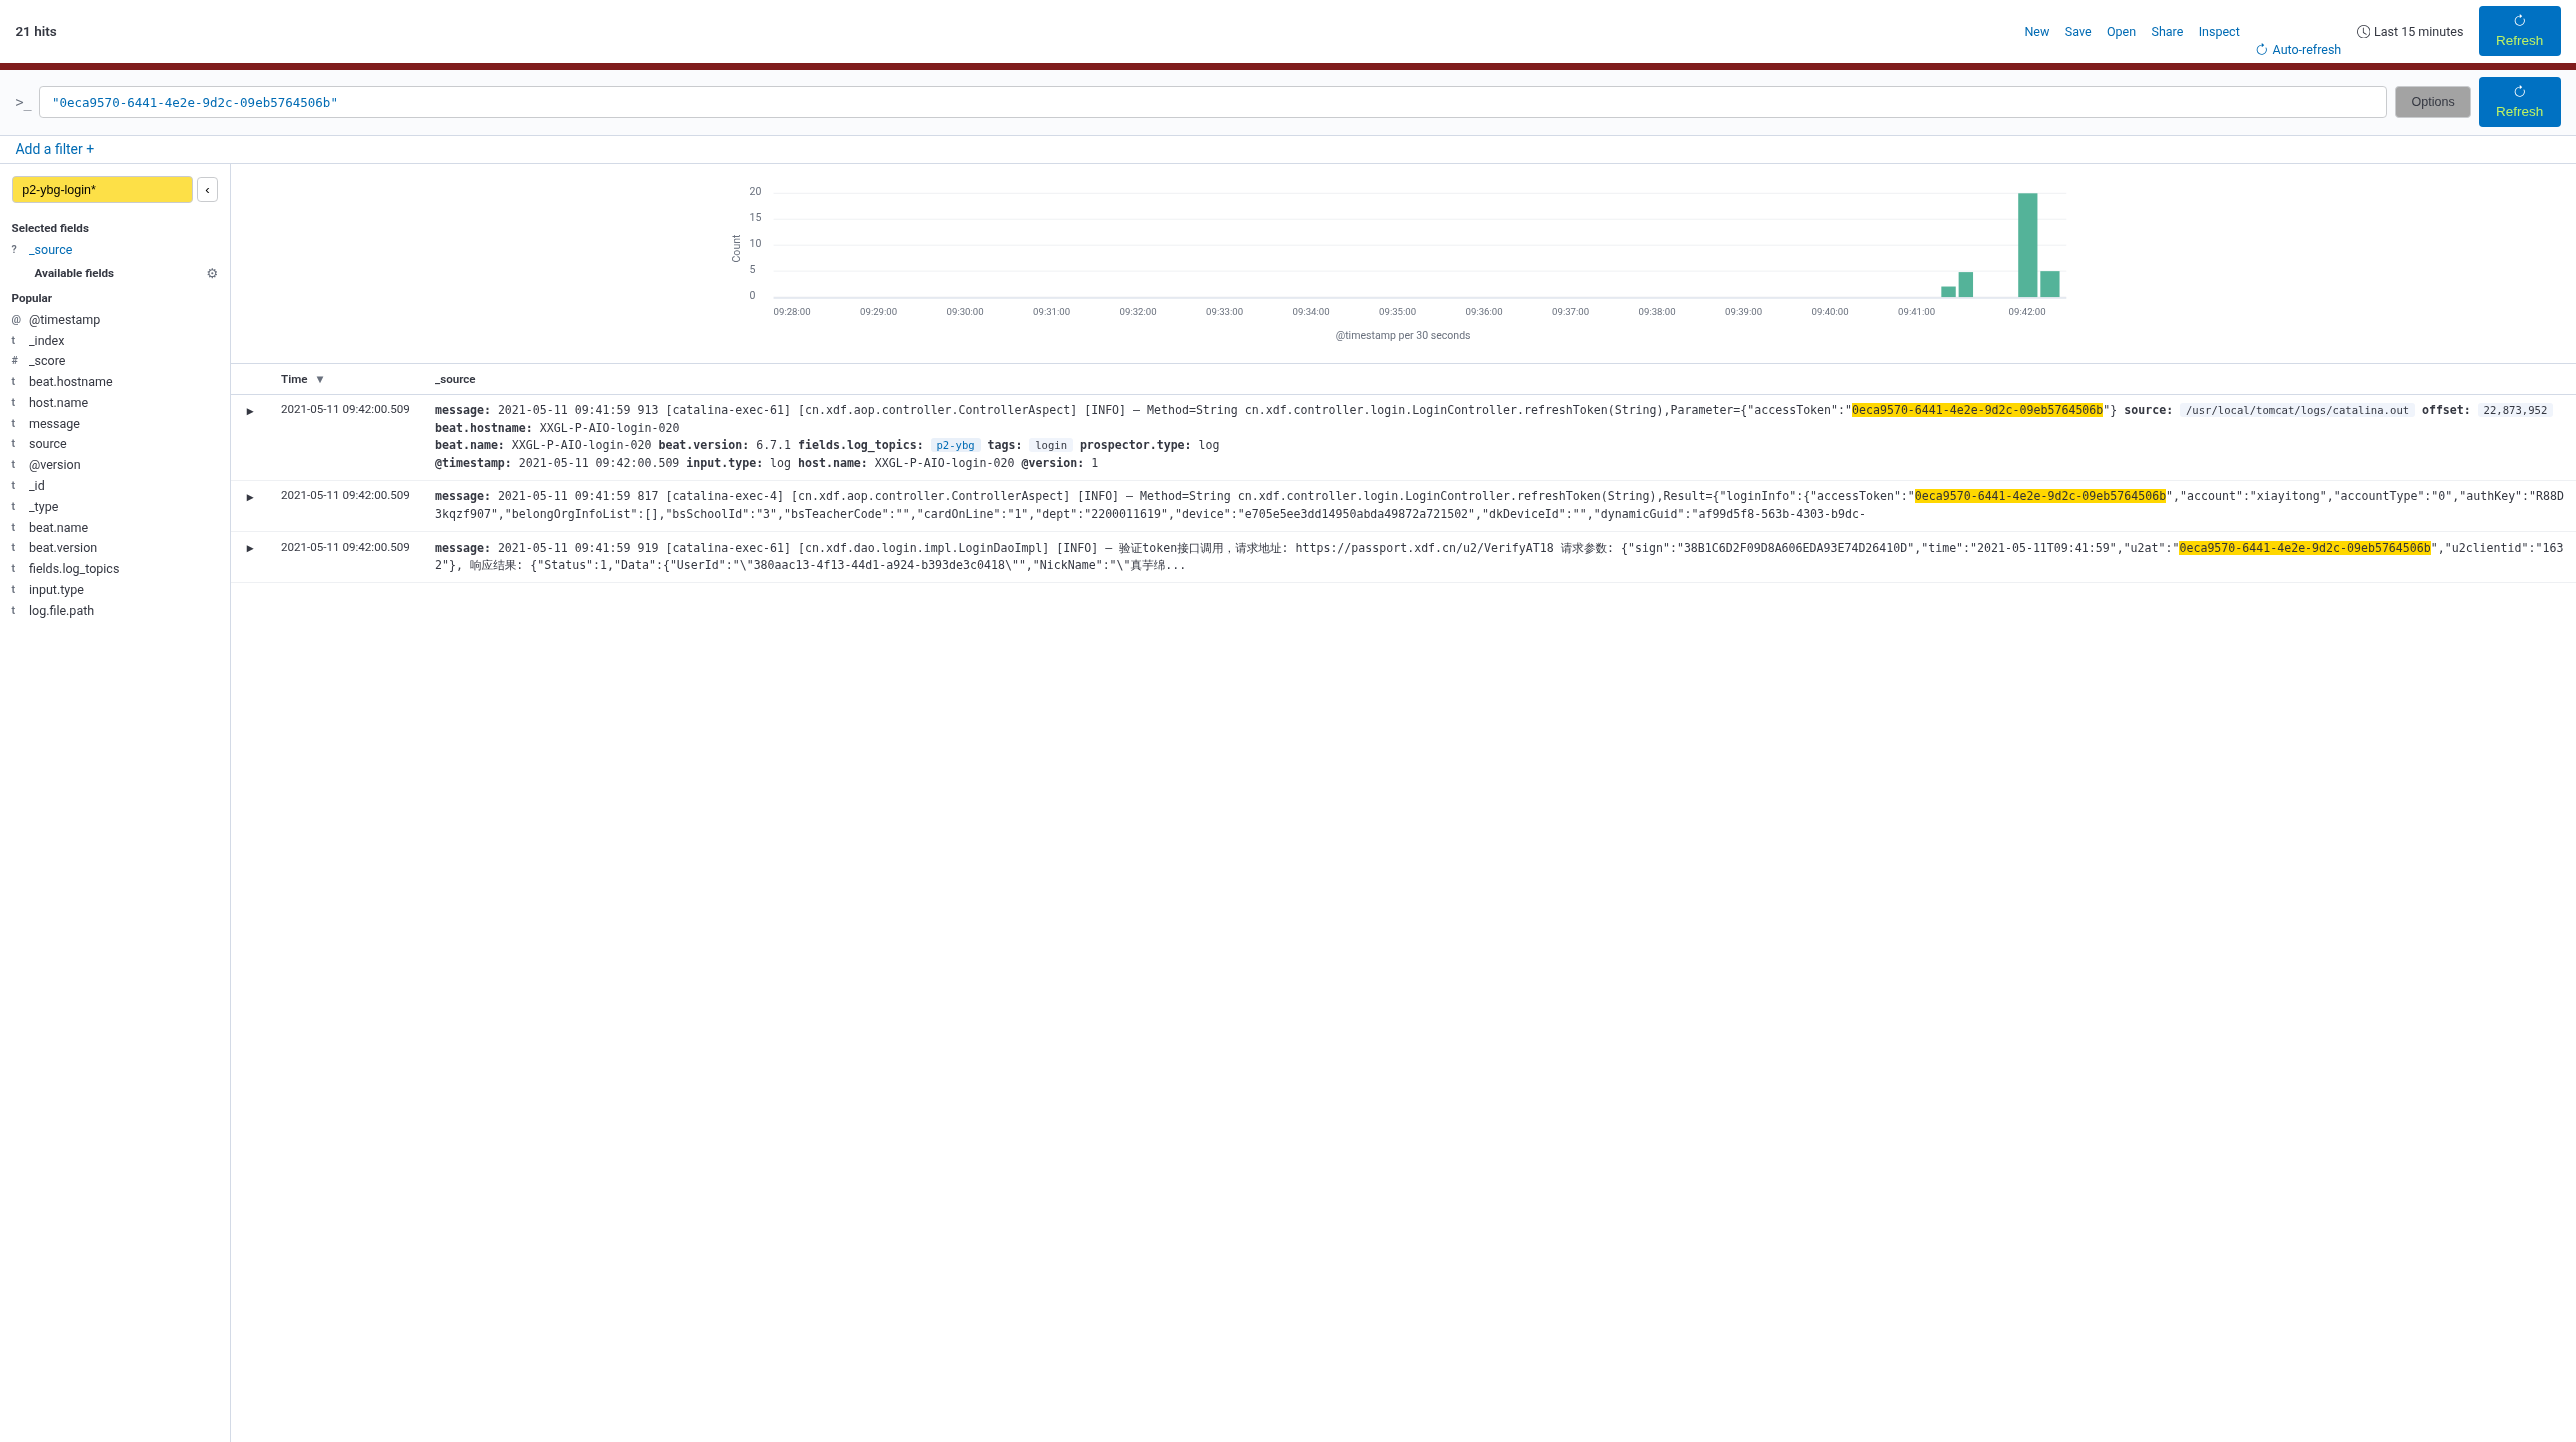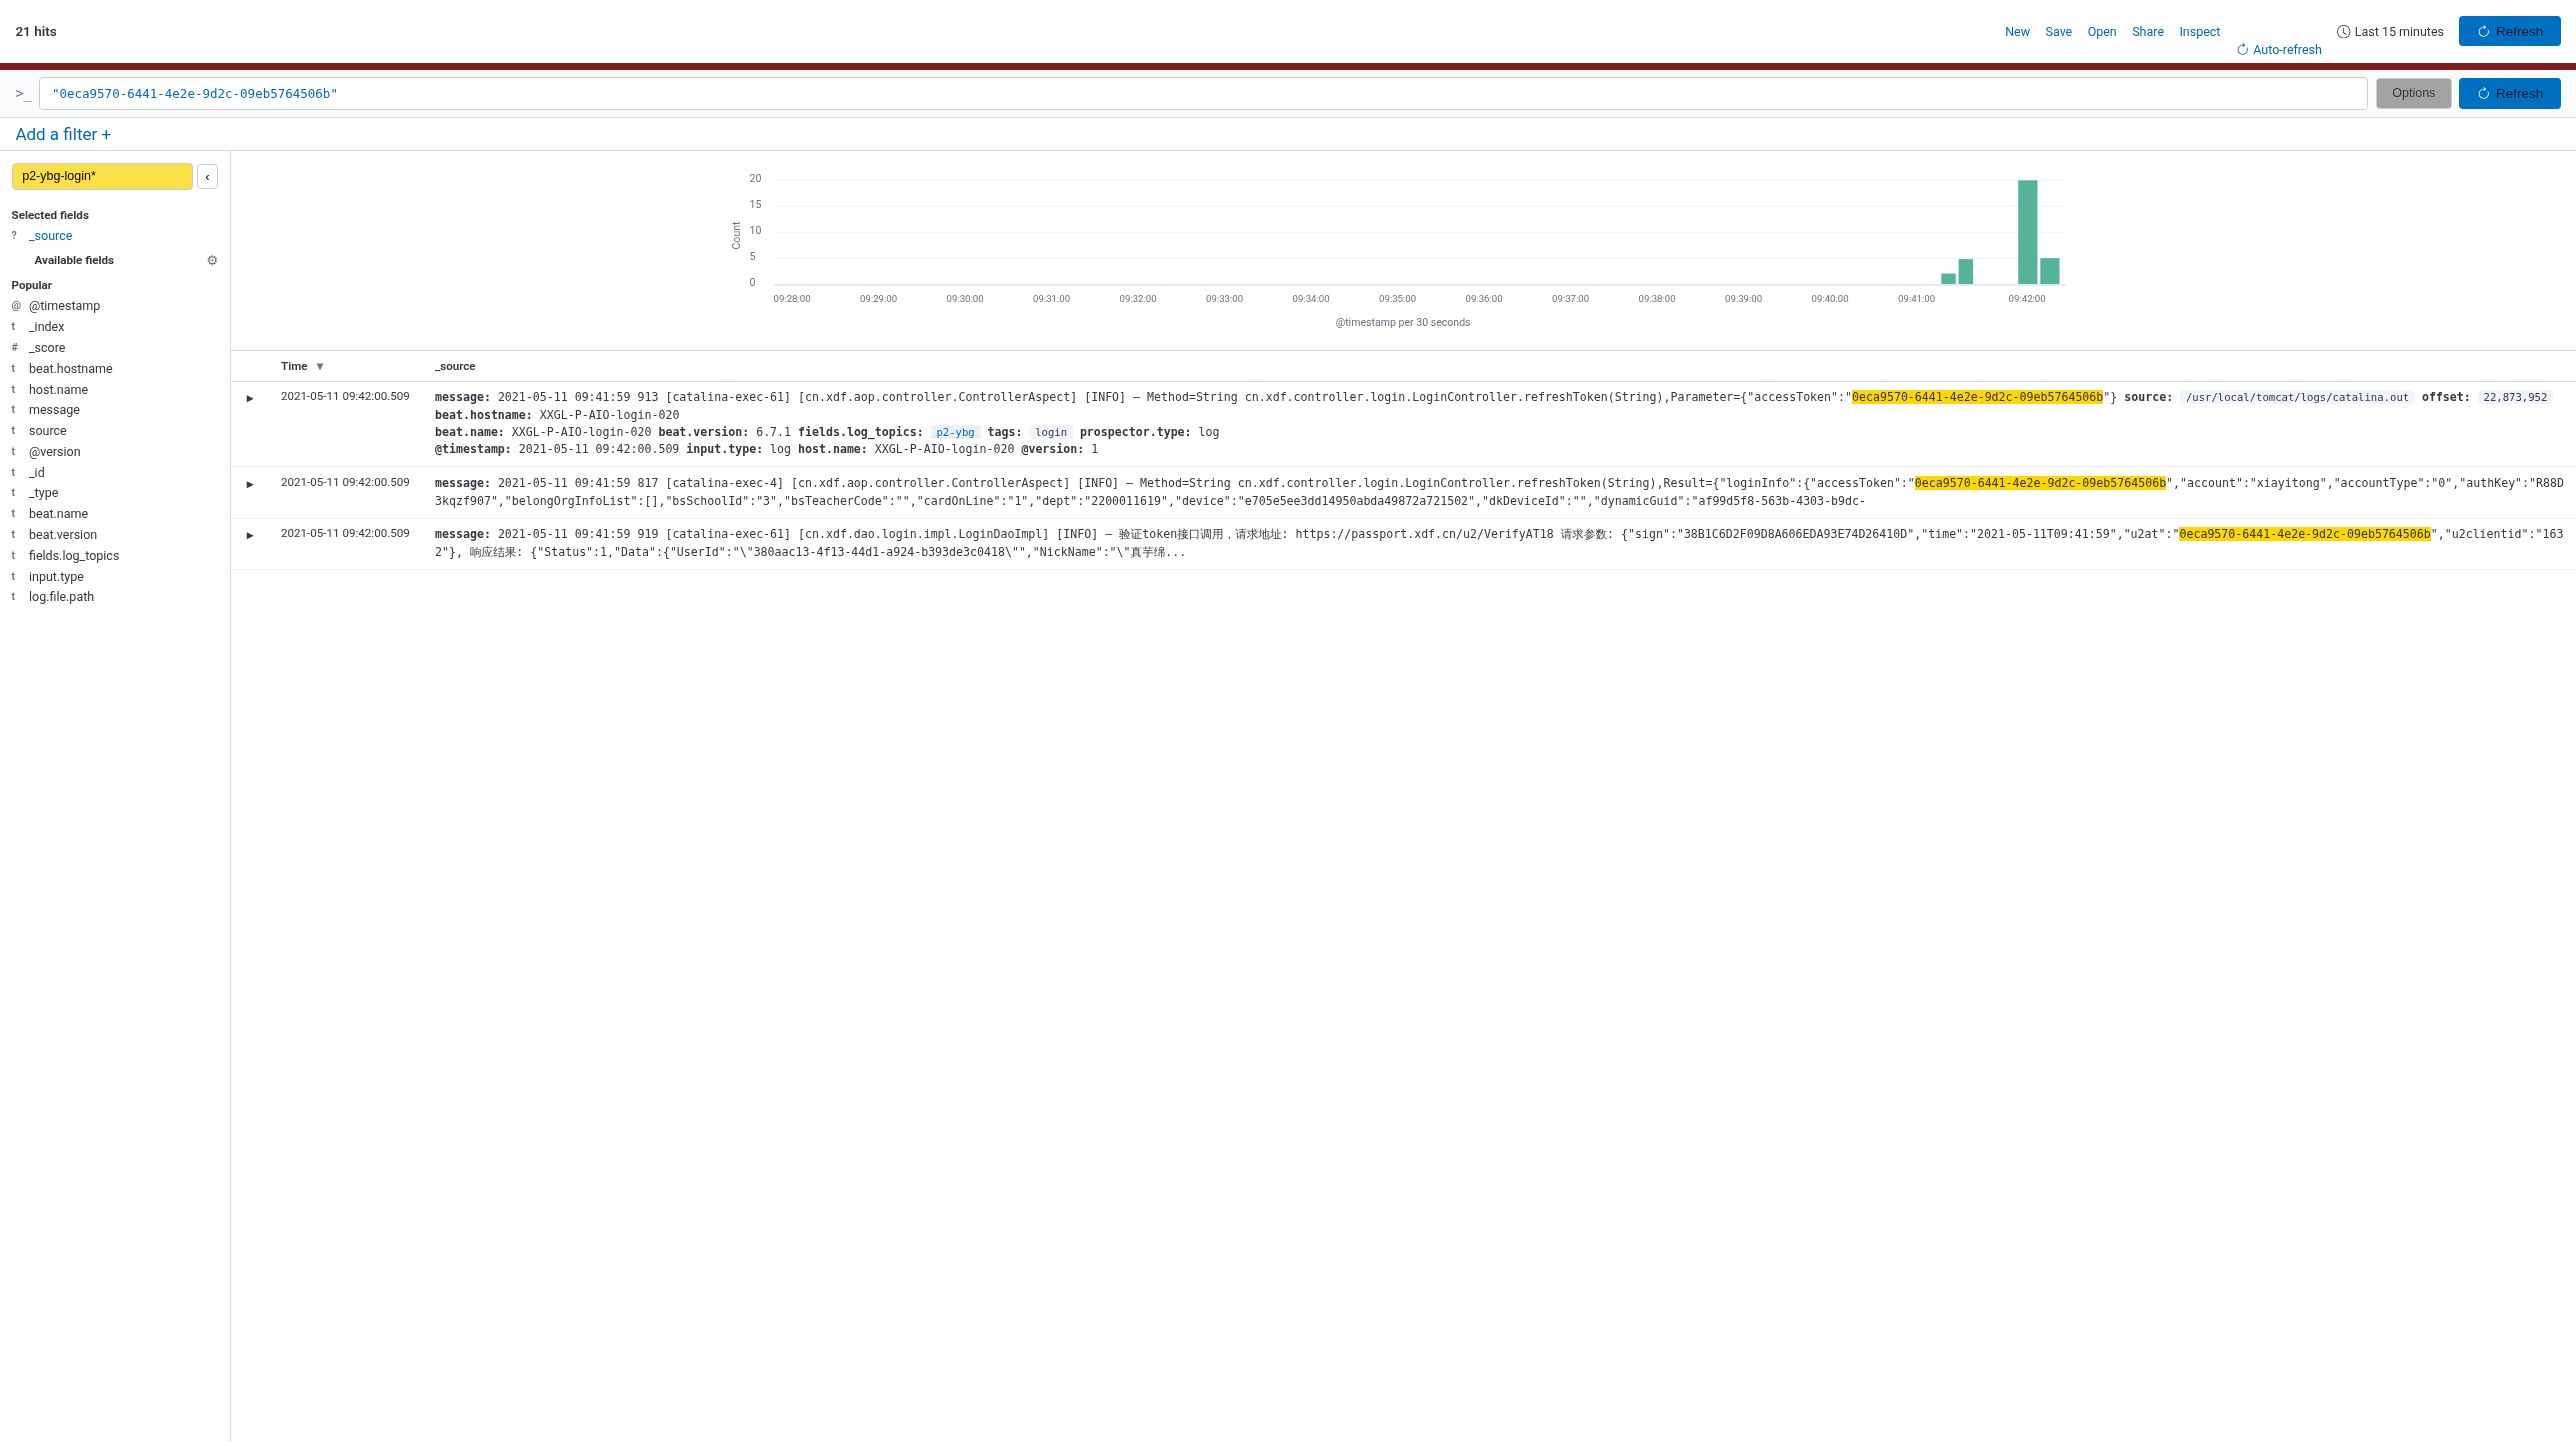--- a/index.html
+++ b/index.html
@@ -6,30 +6,30 @@
     body { font-family: -apple-system, BlinkMacSystemFont, "Segoe UI", Roboto, sans-serif; font-size: 12.5px; background: #fff; color: #333; overflow: hidden; }
 
     
     .top-bar { display: flex; align-items: center; justify-content: space-between; padding: 5.8px 15.4px; border-bottom: 7px solid #7f1d1d; background: #fff; }
     .top-bar-left { display: flex; align-items: center; gap: 7.7px; font-size: 12.5px; color: #343741; }
     .hits-count { font-size: 13.5px; font-weight: 600; }
     .top-bar-right { display: flex; align-items: center; gap: 15.4px; }
     .top-bar-right a { color: #006bb4; text-decoration: none; font-size: 12.5px; cursor: pointer; }
     .auto-refresh-btn { display: flex; align-items: center; gap: 3.9px; color: #006bb4; cursor: pointer; font-size: 12.5px; margin-top: 36px; }
     .last-time { display: flex; align-items: center; gap: 3.9px; font-size: 12.5px; color: #343741; }
-    .refresh-btn { background: #0071c2; color: #0f172a; border: none; padding: 7.7px 17.3px; border-radius: 3.9px; cursor: pointer; font-size: 13.5px; font-weight: 500; display: flex; align-items: center; gap: 5.8px; }
+    .refresh-btn { background: #0071c2; color: #bef264; border: none; padding: 7.7px 17.3px; border-radius: 3.9px; cursor: pointer; font-size: 13.5px; font-weight: 500; display: flex; align-items: center; gap: 5.8px; flex-direction: column; }
 
     
     .query-bar { display: flex; align-items: center; padding: 7.7px 15.4px; border-bottom: 1px solid #d3dae6; background: #fafbfd; gap: 7.7px; }
     .query-input { flex: 1; border: 1px solid #c9cbce; border-radius: 3.9px; padding: 7.7px 11.6px; font-size: 12.5px; font-family: monospace; background: #fff; color: #006bb4; }
     .options-btn { background: #a3a3a3; border: 1px solid #c9cbce; border-radius: 3.9px; padding: 7.7px 15.4px; cursor: pointer; font-size: 12.5px; color: #343741; }
 
     
     .filter-bar { padding: 5.8px 15.4px; border-bottom: 1px solid #d3dae6; }
-    .add-filter { color: #006bb4; cursor: pointer; font-size: 17px; text-decoration: none; }
+    .add-filter { color: #006bb4; cursor: pointer; font-size: 14px; text-decoration: none; }
 
     
     .main-layout { display: flex; height: calc(100vh - 116px); overflow: hidden; }
 
     
     .sidebar { width: 231px; min-width: 231px; border-right: 1px solid #d3dae6; overflow-y: auto; padding: 11.6px 0; background: #fff; }
     .index-selector { margin: 0 11.6px 11.6px; display: flex; align-items: center; gap: 3.9px; }
     .index-select { flex: 1; border: 1px solid #c9cbce; border-radius: 3.9px; padding: 5.8px 9.6px; font-size: 12.5px; appearance: none; background: #fde047; cursor: pointer; }
     .collapse-btn { background: #fff; border: 1px solid #c9cbce; border-radius: 3.9px; padding: 3.9px 7.7px; cursor: pointer; display: flex; align-items: center; justify-content: center; }
 

